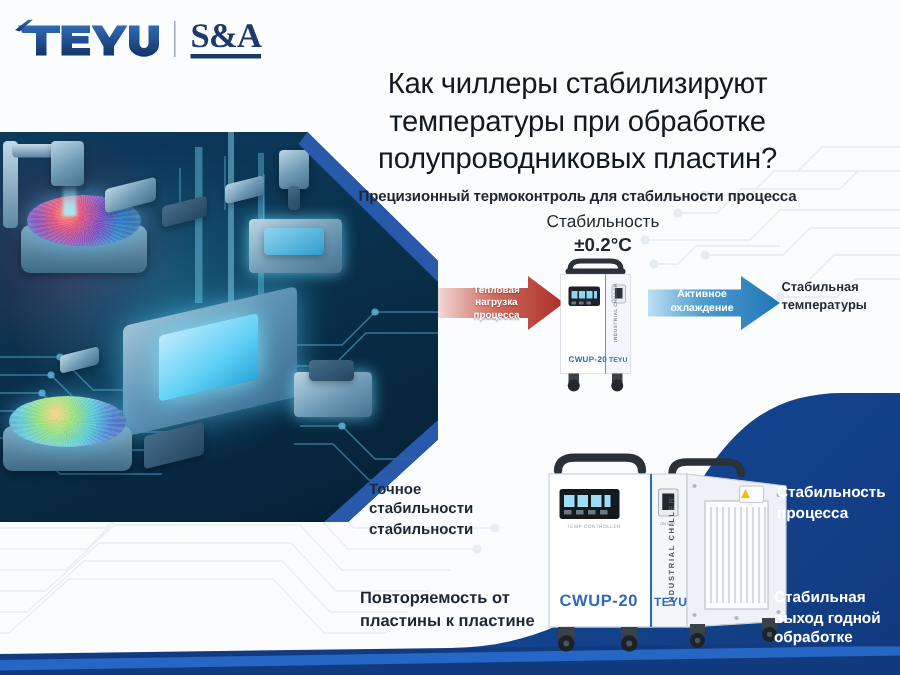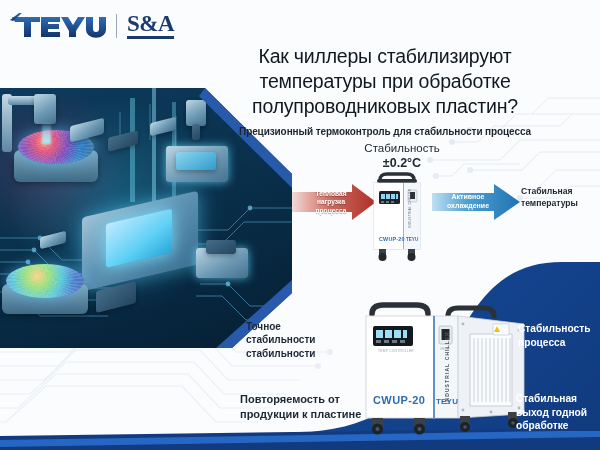--- a/index.html
+++ b/index.html
@@ -480,21 +480,21 @@
   </div>
 
   <div class="feat dark f-tl">
     <span>Точное</span><br>
     <span>стабильности</span><br>
     <span>стабильности</span>
   </div>
 
   <div class="feat dark f-bl">
     <span>Повторяемость от</span><br>
-    <span>продукции к пластине</span>
+    <span>пластины к пластине</span>
   </div>
 
   <div class="feat light f-tr">
     <span>Стабильность</span><br>
     <span>процесса</span>
   </div>
 
   <div class="feat light f-br">
     <span>Стабильная</span><br>
     <span>выход годной</span><br>

